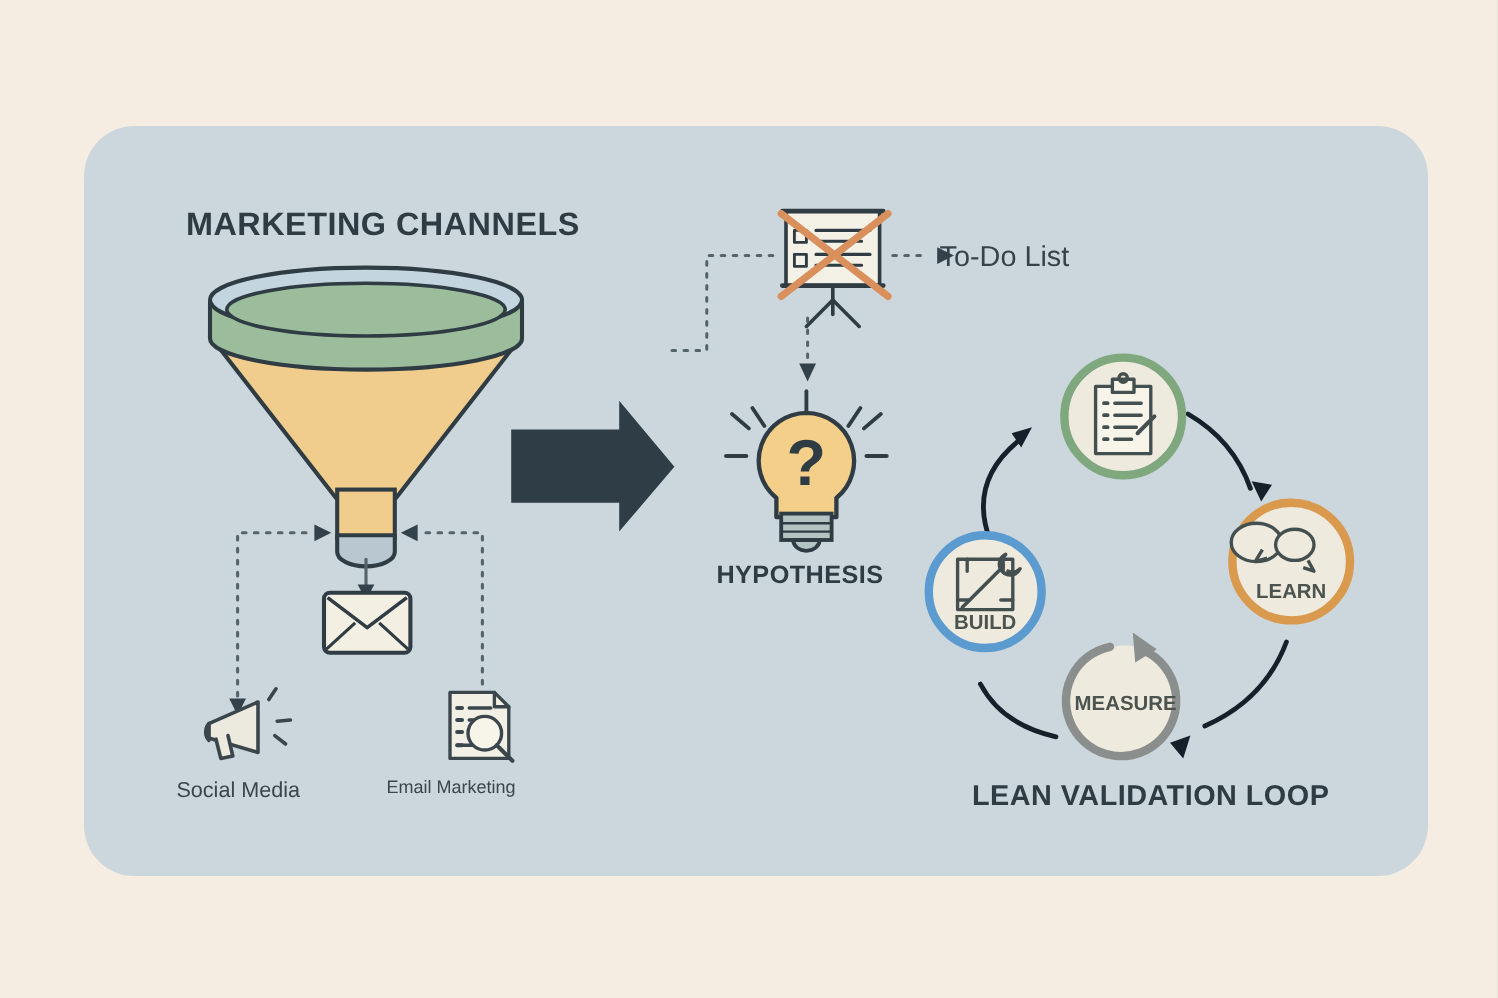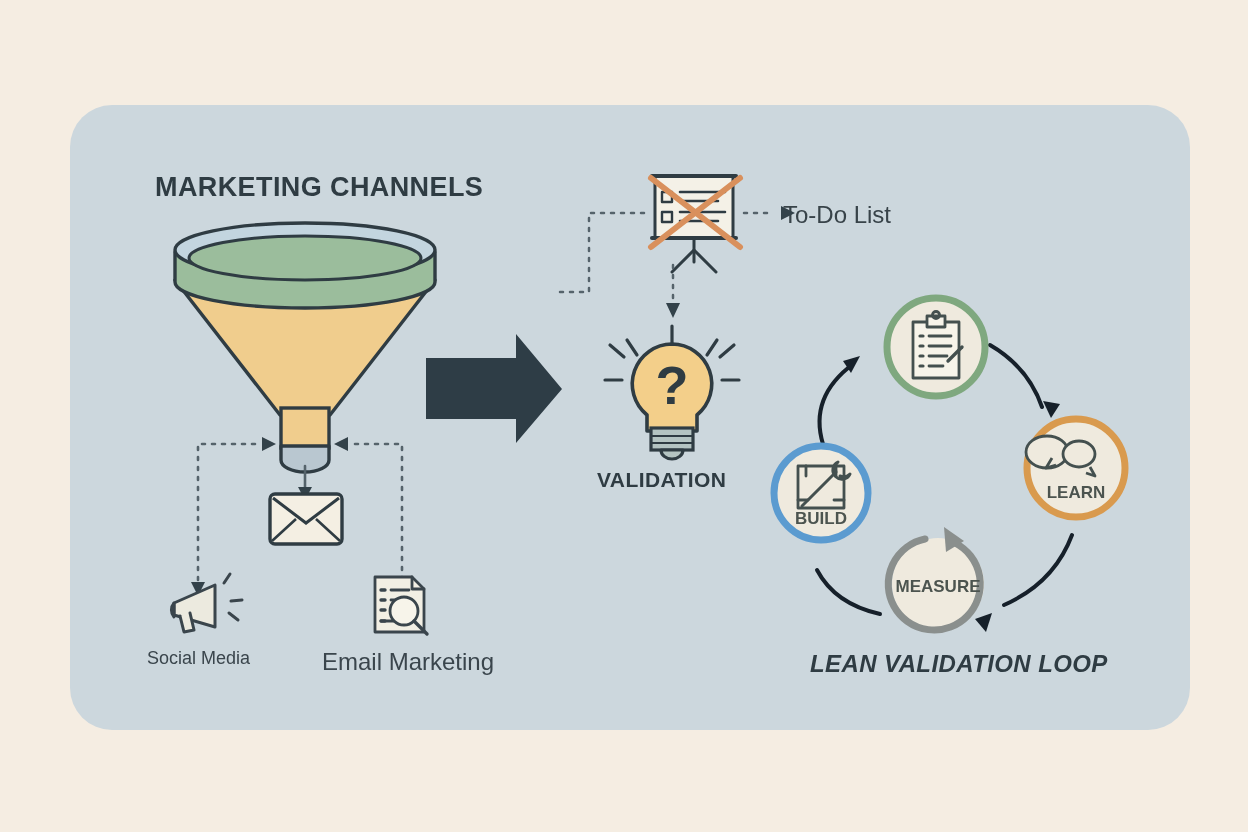--- a/index.html
+++ b/index.html
@@ -12,36 +12,36 @@
   }
   #stage{position:absolute;inset:0;width:997px;height:832px;}
   .card{
     position:absolute;left:70px;top:105px;width:1120px;height:625px;
     background:#ccd7dd;border-radius:42px;
   }
   .lbl{position:absolute;color:#2f3c43;white-space:nowrap;}
   .title-bold{font-weight:bold;letter-spacing:.4px;}
   #title-marketing{left:155px;top:172px;font-size:27px;}
   #title-hypothesis{left:597px;top:468px;font-size:21px;}
-  #title-lean{left:810px;top:650px;font-size:24px;font-style:italic;}
+  #title-lean{left:810px;top:650px;font-size:24px;}
   #label-todo{left:783px;top:201px;font-size:24px;color:#384349;}
   #label-social{left:147px;top:648px;font-size:18px;color:#3a454c;}
-  #label-email{left:322px;top:648px;font-size:24px;color:#3a454c;}
+  #label-email{left:322px;top:648px;font-size:15px;color:#3a454c;}
   svg{position:absolute;left:0;top:0;overflow:visible;}
 </style>
 </head>
 <body>
 
 <div id="stage">
 
   <div class="card"></div>
 
   <div class="lbl title-bold" id="title-marketing">MARKETING CHANNELS</div>
 
-  <div class="lbl title-bold" id="title-hypothesis">VALIDATION</div>
+  <div class="lbl title-bold" id="title-hypothesis">HYPOTHESIS</div>
 
   <div class="lbl title-bold" id="title-lean">LEAN VALIDATION LOOP</div>
 
   <div class="lbl" id="label-todo">To-Do List</div>
 
   <div class="lbl" id="label-social">Social Media</div>
 
   <div class="lbl" id="label-email">Email Marketing</div>
 
   <svg width="1248" height="832">

